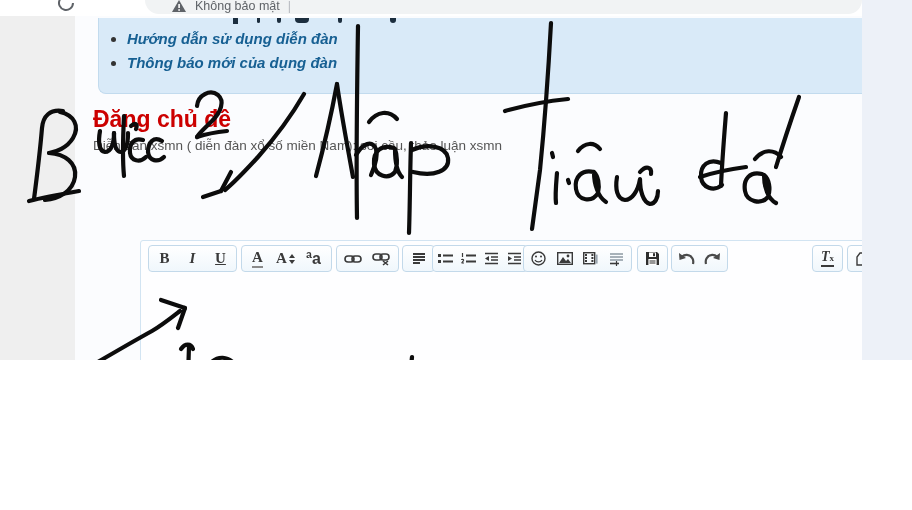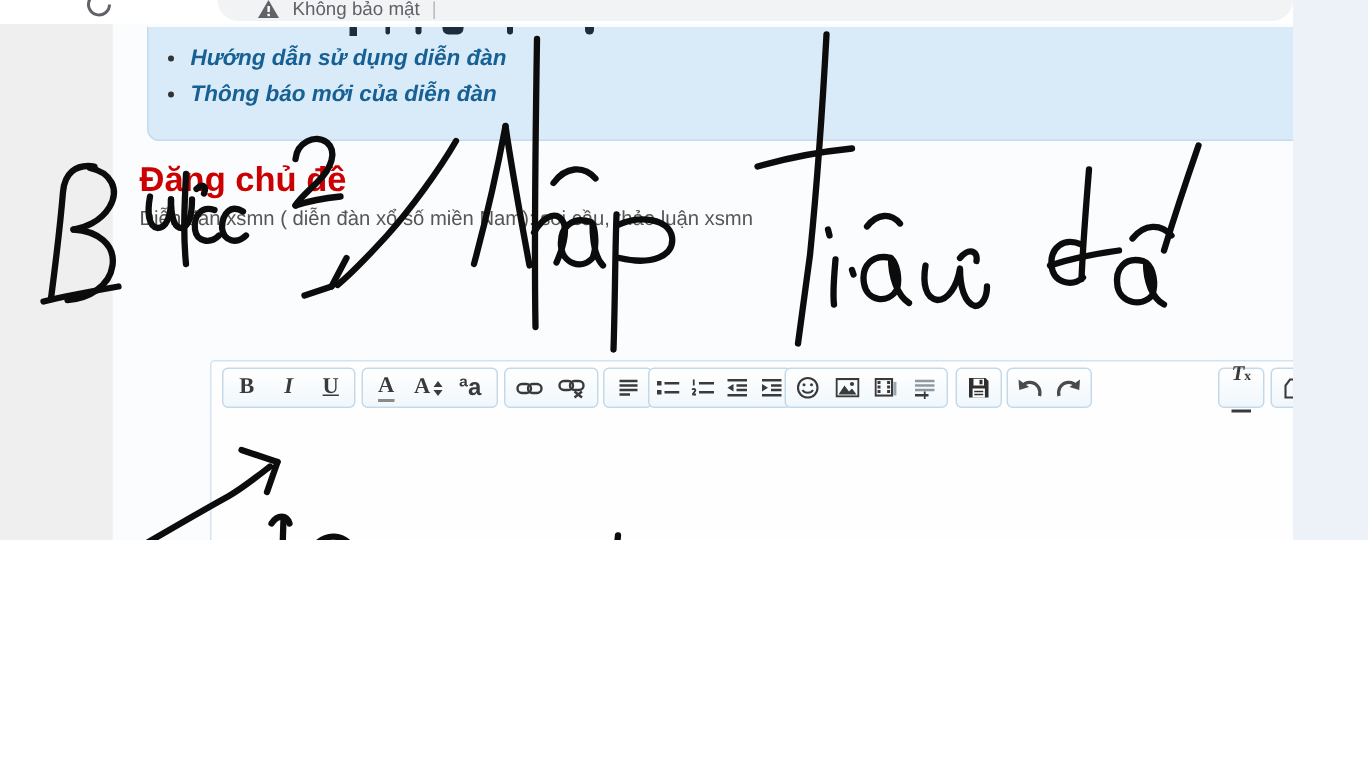--- a/index.html
+++ b/index.html
@@ -52,21 +52,21 @@
   .tb-letter{font-family:"Liberation Serif",serif;font-size:15px;font-weight:bold;line-height:1;}
   .tb-letter.it{font-style:italic;}
   .tb-letter.ul{text-decoration:underline;}
   .tb-letter.colorA{border-bottom:2px solid #8a8a8a;padding-bottom:1px;}
   .size-arrows{display:inline-flex;flex-direction:column;margin-left:2px;gap:2px;}
   .size-arrows i{width:0;height:0;border-left:3px solid transparent;border-right:3px solid transparent;}
   .size-arrows .up{border-bottom:4px solid #3a3a3a;}
   .size-arrows .dn{border-top:4px solid #3a3a3a;}
   .ff-glyph{font-size:16px;font-weight:bold;}
   .tx-wrap{font-family:"Liberation Serif",serif;font-size:14px;font-weight:bold;font-style:italic;
-           border-bottom:2px solid #3a3a3a;line-height:1;padding-bottom:16px;}
+           border-bottom:2px solid #3a3a3a;line-height:1;padding-bottom:1px;}
   .tx-sub{font-size:9px;font-style:normal;}
 
   svg.ico{display:block;}
 
   
   .ink{position:absolute;left:0;top:0;z-index:40;pointer-events:none;}
 </style>
 </head>
 <body>
 
@@ -104,21 +104,21 @@
       <span class="remnant" style="left:178px;width:4px;height:8px;"></span>
       <span class="remnant" style="left:196px;width:14px;height:8px;border-radius:0 0 4px 4px;"></span>
       <span class="remnant" style="left:239px;width:4px;height:8px;"></span>
       <span class="remnant" style="left:291px;width:6px;height:8px;border-radius:0 0 3px 3px;"></span>
     </div>
     <ul>
       <li>
         <a href="#">Hướng dẫn sử dụng diễn đàn</a>
       </li>
       <li>
-        <a href="#">Thông báo mới của diễn đàn</a>
+        <a href="#">Thông báo mới của dụng đàn</a>
       </li>
     </ul>
   </div>
 
   <div class="page-heading">Đăng chủ đề</div>
   <div class="page-subheading">Diễn đàn xsmn ( diễn đàn xổ số miền Nam): soi cầu, thảo luận xsmn</div>
 
 
   <div class="editor-frame"></div>
 

